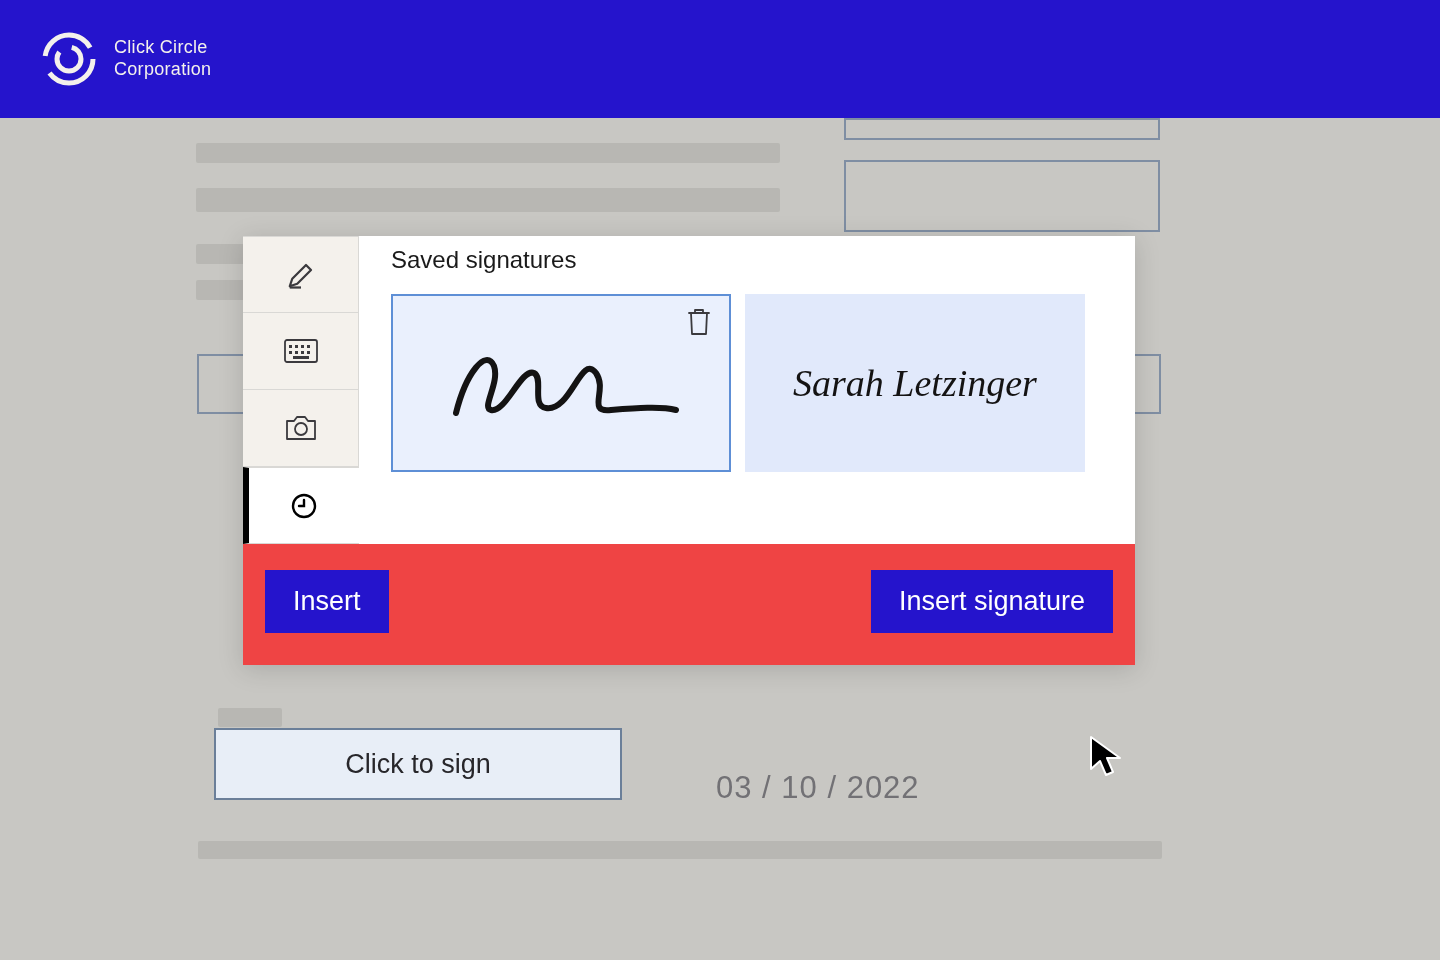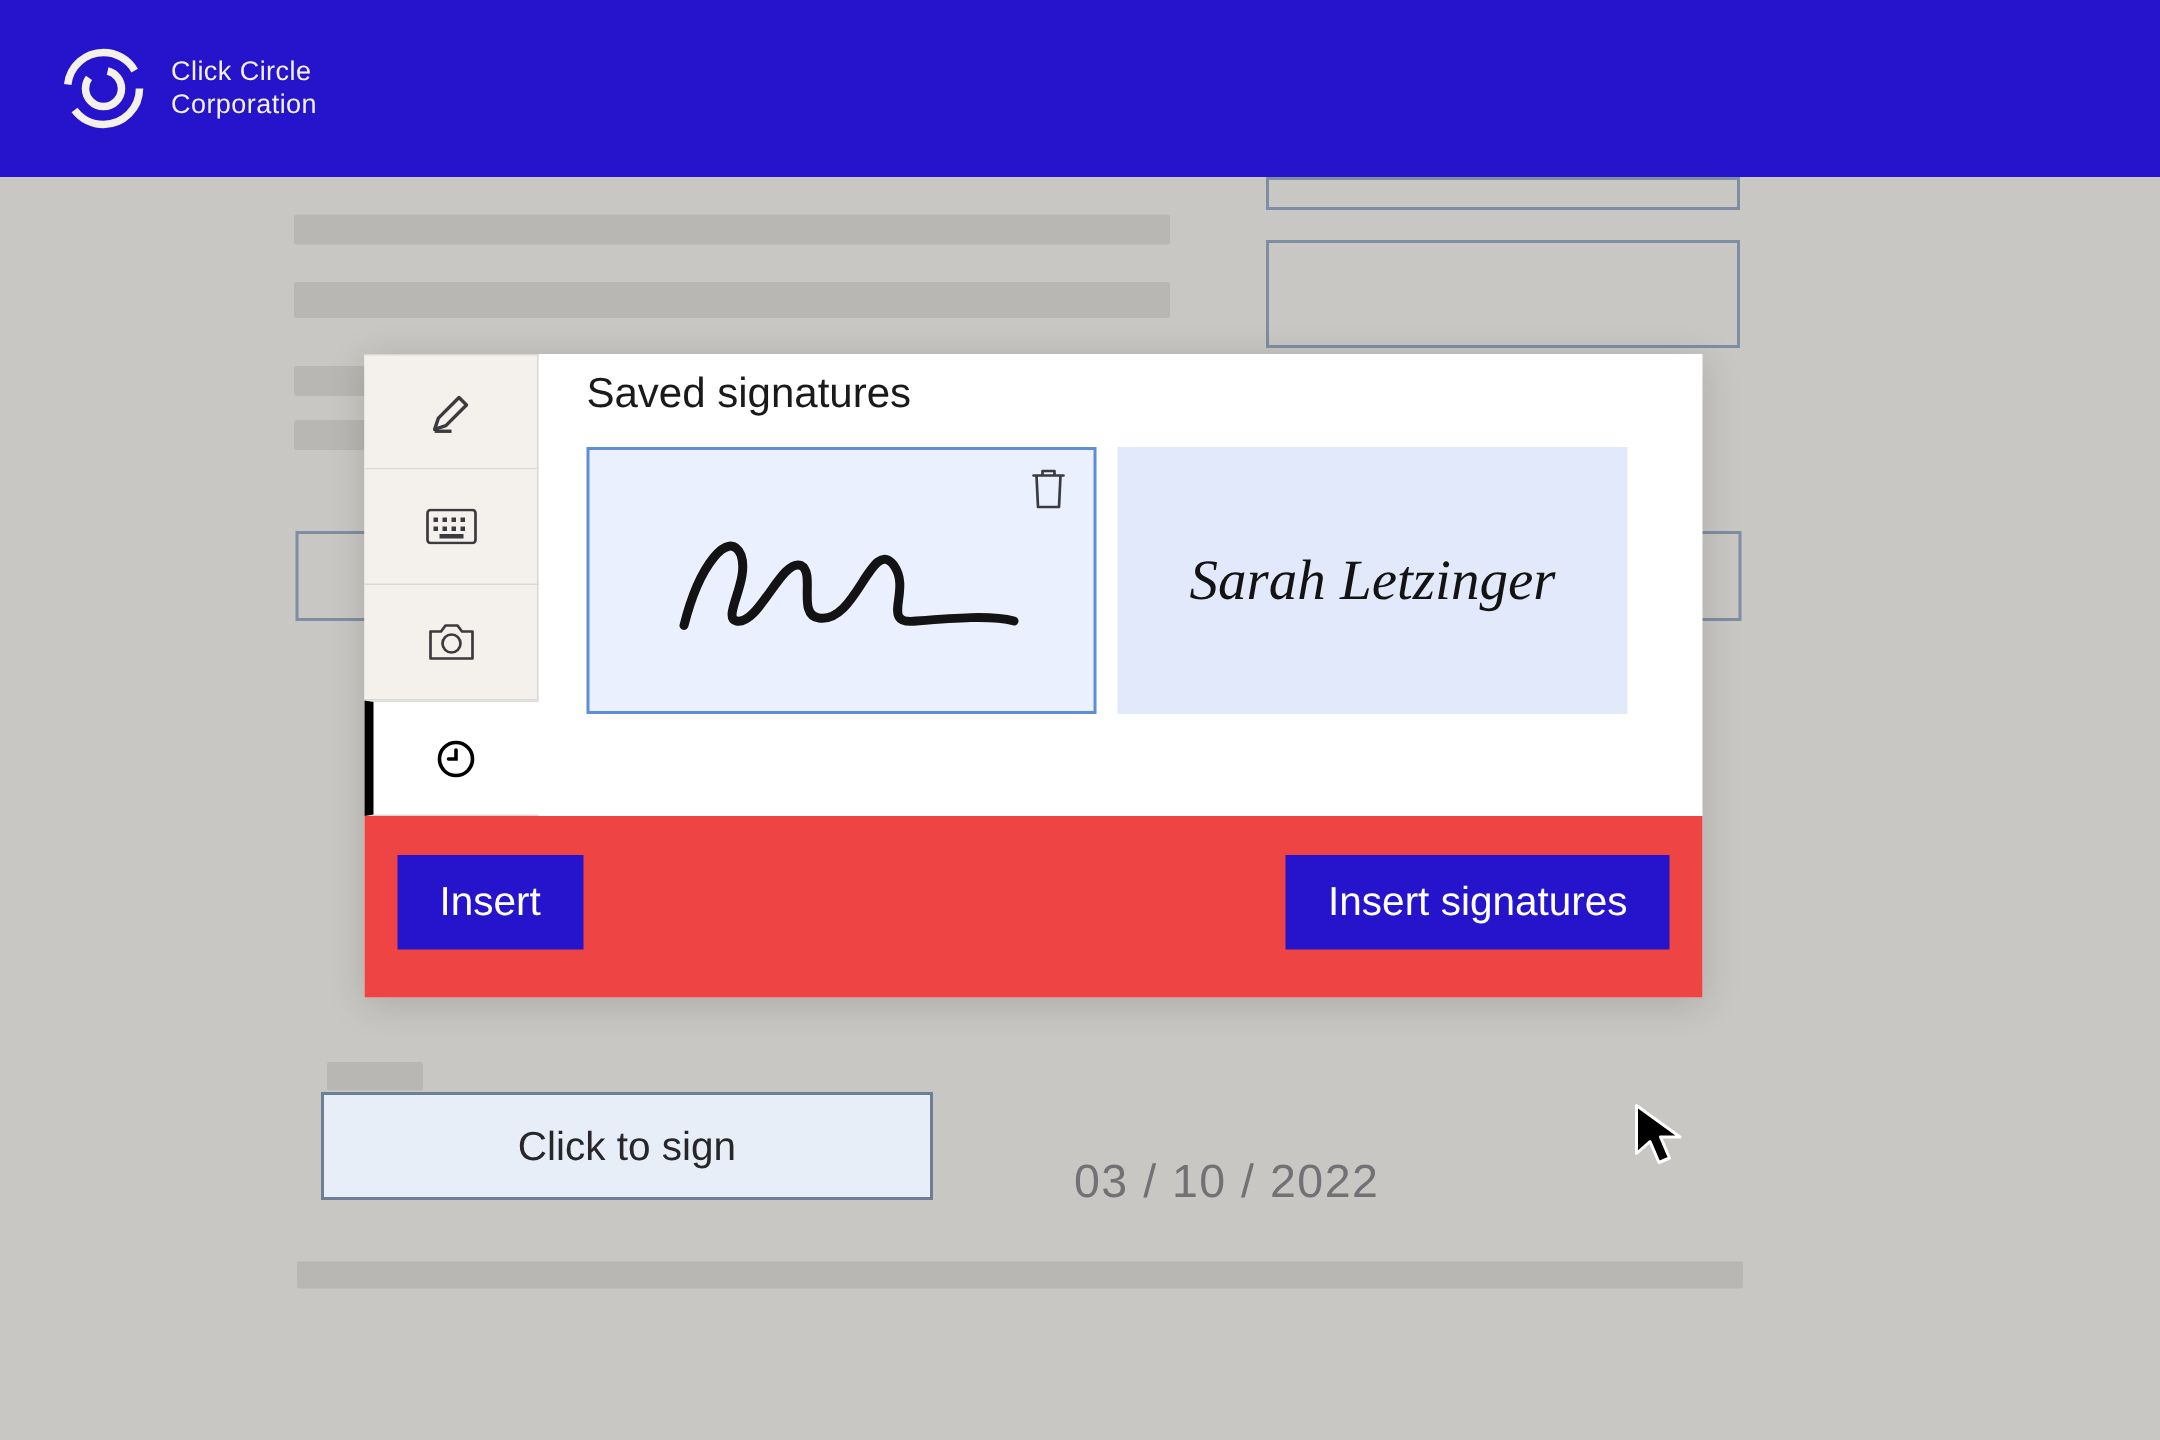--- a/index.html
+++ b/index.html
@@ -130,21 +130,21 @@
   }
   .side-tab:not(.active) + .side-tab:not(.active) {
     border-top: none;
   }
 
   .panel {
     flex: 1;
     padding: 10px 36px 32px 32px;
   }
   .panel-subtitle {
-    font-size: 28px;
+    font-size: 24px;
     font-weight: 500;
     color: #1a1a1a;
     margin-bottom: 20px;
   }
   .sig-row {
     display: flex;
     gap: 14px;
   }
   .sig-card {
     width: 340px;
@@ -279,19 +279,19 @@
           </svg>
         </div>
         <div class="sig-card">
           <span class="sig-text">Sarah Letzinger</span>
         </div>
       </div>
     </div>
   </div>
   <div class="modal-footer">
     <button class="primary-btn">Insert</button>
-    <button class="primary-btn">Insert signatures</button>
+    <button class="primary-btn">Insert signature</button>
   </div>
 </div>
 
 <svg class="cursor" width="40" height="44" viewBox="0 0 40 44">
   <path d="M3 2 L3 34 L12 26 L18 40 L25 37 L19 23 L32 23 Z" fill="#000" stroke="#fff" stroke-width="2" stroke-linejoin="round"></path>
 </svg>
 
 </body></html>

